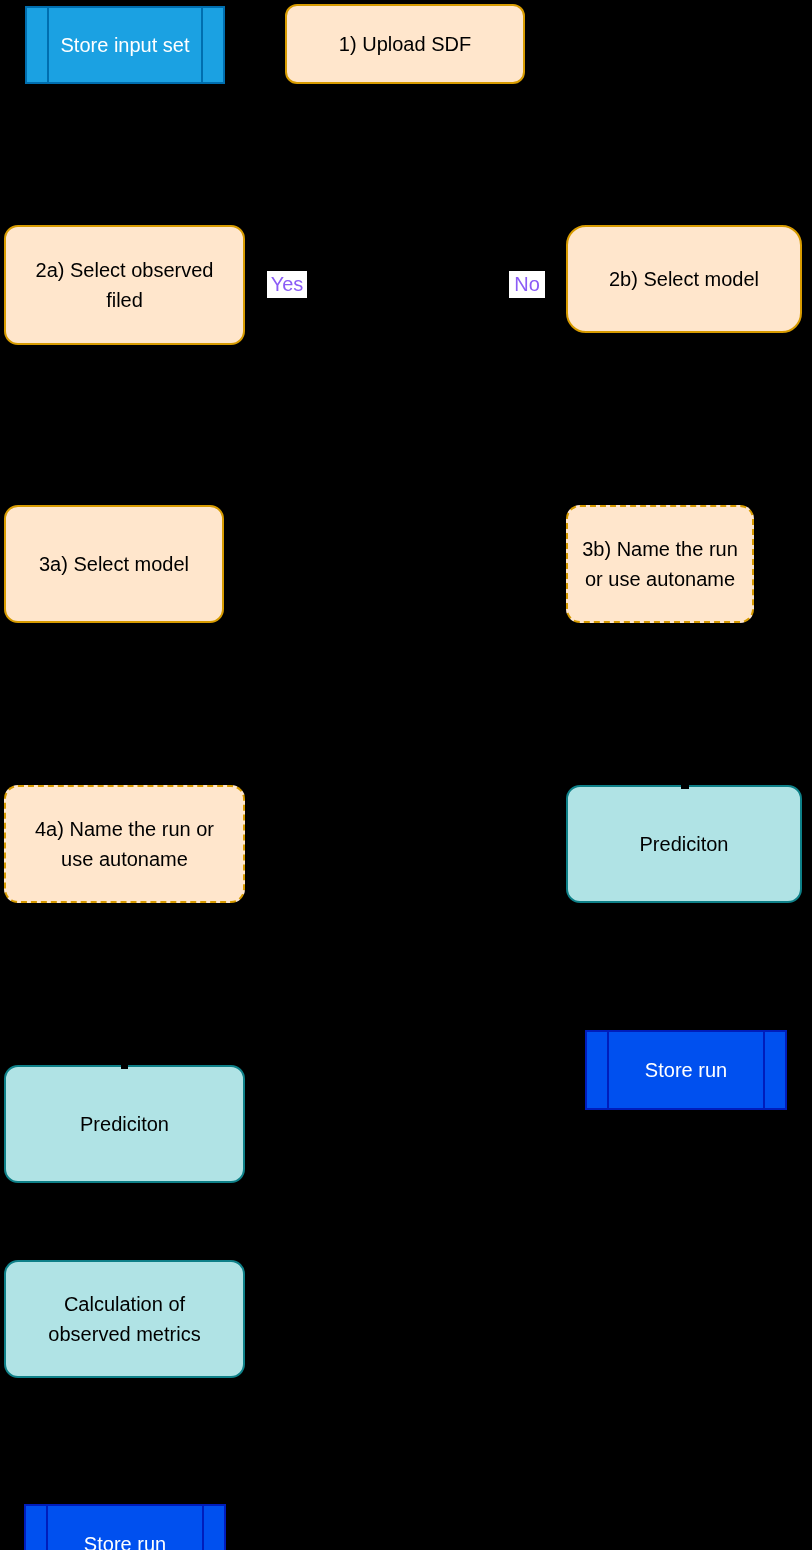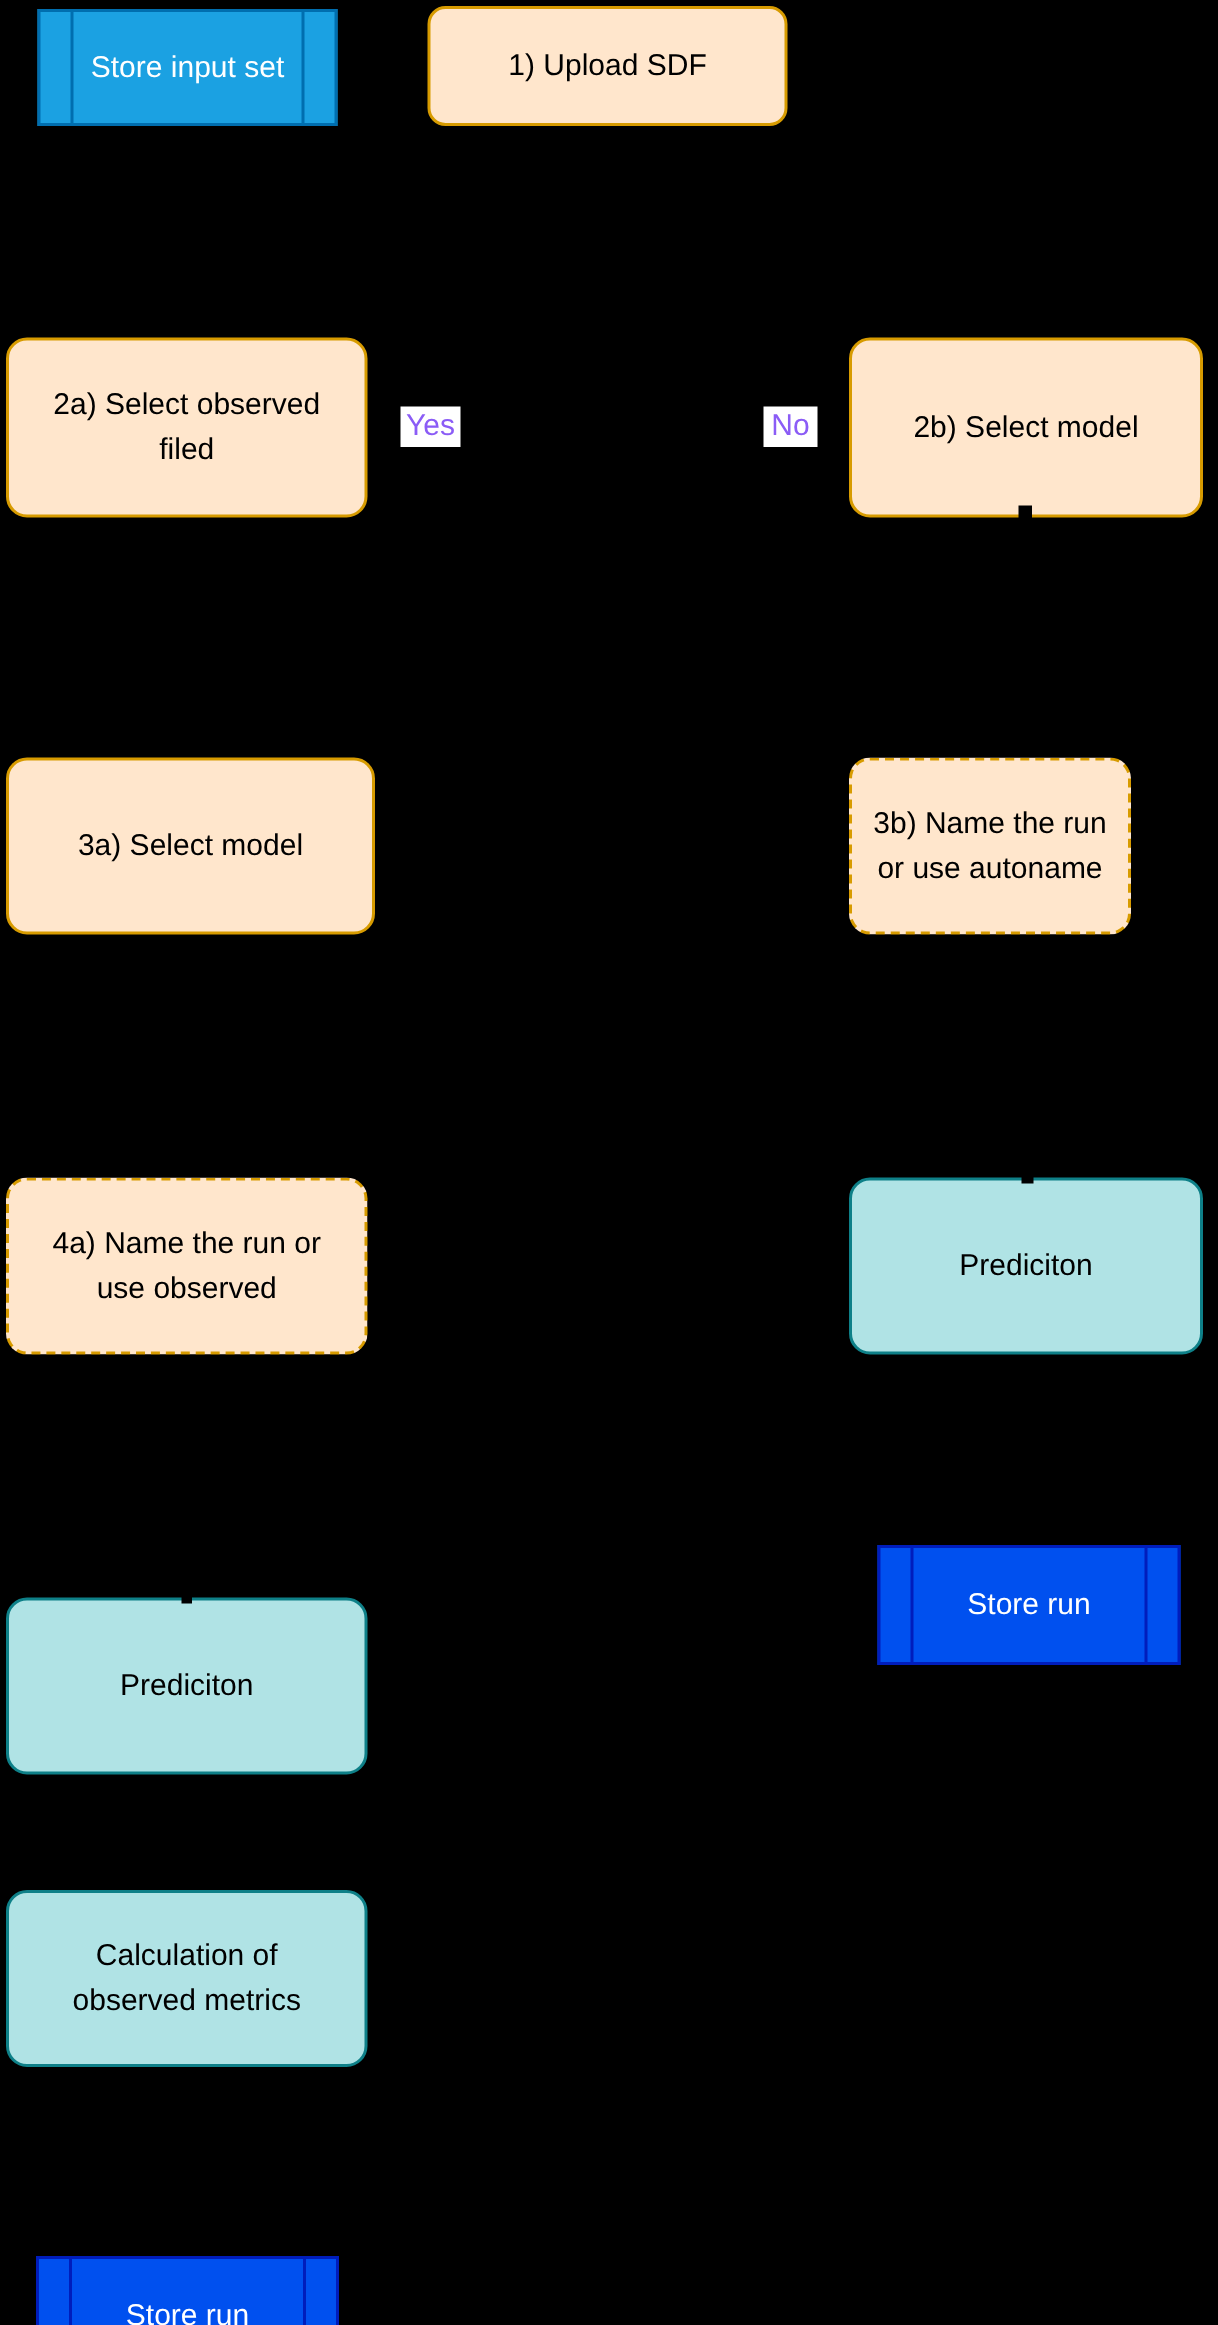--- a/index.html
+++ b/index.html
@@ -42,22 +42,22 @@
   }
   
   .arrow-tip{position:absolute;background:#000;}
   .narrow span{display:inline-block;max-width:176px;}
   
   #n-store-input{left:25px;top:6px;width:200px;height:78px;}
   #n-upload{left:285px;top:4px;width:240px;height:80px;border-radius:12px;}
   #n-yes{left:267px;top:271px;width:36px;height:27px;}
   #n-no{left:509px;top:271px;width:32px;height:27px;}
   #n-2a{left:4px;top:225px;width:241px;height:120px;}
-  #n-2b{left:566px;top:225px;width:236px;height:120px;}
-  #n-3a{left:4px;top:505px;width:246px;height:118px;}
+  #n-2b{left:566px;top:225px;width:236px;height:108px;border-radius:20px;}
+  #n-3a{left:4px;top:505px;width:220px;height:118px;}
   #n-3b{left:566px;top:505px;width:188px;height:118px;}
   #n-4a{left:4px;top:785px;width:241px;height:118px;}
   #n-pred-r{left:566px;top:785px;width:236px;height:118px;}
   #n-store-r{left:585px;top:989px;width:202px;height:80px;}
   #n-pred-l{left:4px;top:1065px;width:241px;height:118px;}
   #n-calc{left:4px;top:1260px;width:241px;height:118px;}
   #n-store-l{left:24px;top:1463px;width:202px;height:79px;}
   #tip-2b{left:679px;top:337px;width:9px;height:10px;}
   #tip-pred-r{left:681px;top:782px;width:8px;height:7px;}
   #tip-pred-l{left:121px;top:1062px;width:7px;height:7px;}
@@ -92,21 +92,21 @@
 
   <div id="n-3a" class="node step">
     <span>3a) Select model</span>
   </div>
 
   <div id="n-3b" class="node step dashed">
     <span>3b) Name the run or use autoname</span>
   </div>
 
   <div id="n-4a" class="node step dashed">
-    <span>4a) Name the run or use observed</span>
+    <span>4a) Name the run or use autoname</span>
   </div>
 
   <div id="n-pred-r" class="node teal">
     <span>Prediciton</span>
   </div>
 
   <div id="n-store-r" class="node proc brightblue">
     <div class="bar left"></div>
     <div class="bar right"></div>
     <span>Store run</span>

